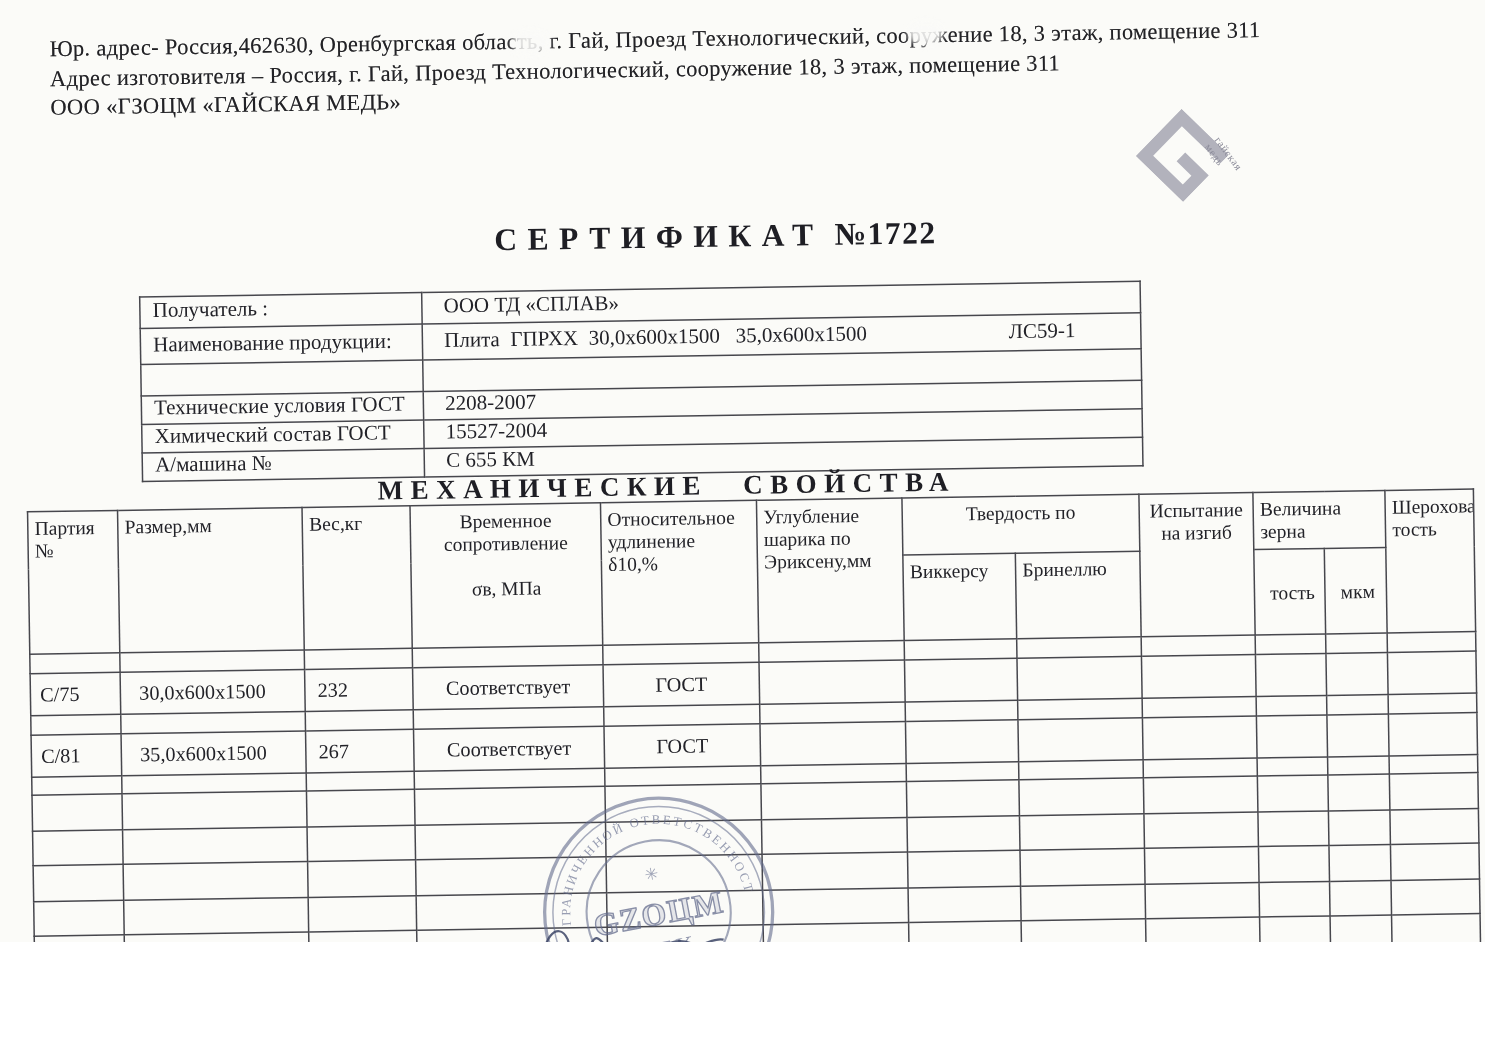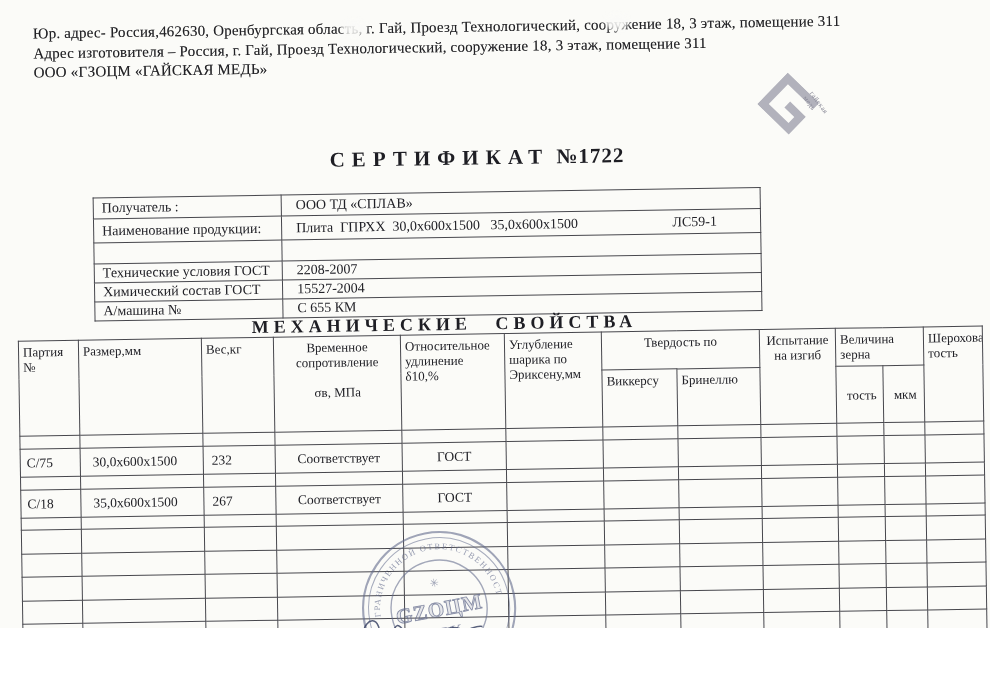--- a/index.html
+++ b/index.html
@@ -218,21 +218,21 @@
             <td></td>
             <td></td>
             <td></td>
             <td></td>
             <td></td>
             <td></td>
             <td></td>
             <td></td>
           </tr>
           <tr>
-            <td>С/18</td>
+            <td>С/81</td>
             <td>35,0x600x1500</td>
             <td>267</td>
             <td>Соответствует</td>
             <td>ГОСТ</td>
             <td></td>
             <td></td>
             <td></td>
             <td></td>
             <td></td>
             <td></td>

